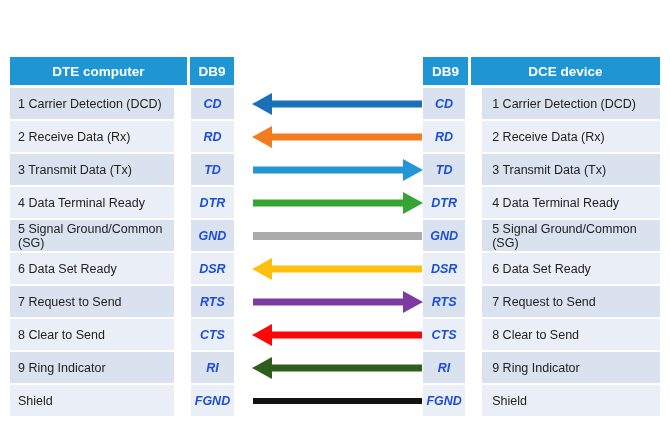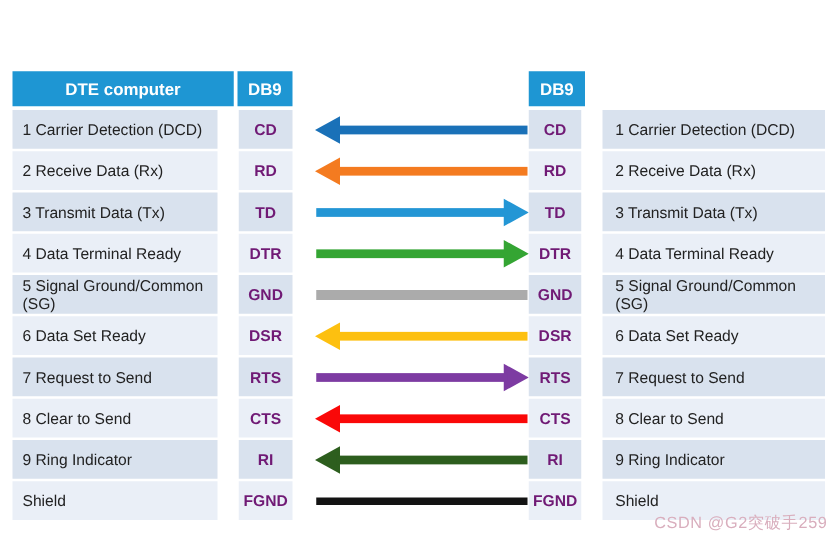--- a/index.html
+++ b/index.html
@@ -18,21 +18,21 @@
 
   .thead { display:flex; column-gap:3px; height:28px; }
   .hcell {
     display:flex; align-items:center; justify-content:center;
     color:#fff; font-weight:bold; font-size:13.5px;
   }
   .trow { display:flex; column-gap:17px; height:31px; margin-top:2px; }
   .trow:first-child { margin-top:3px; }
   .cell { display:flex; align-items:center; font-size:12.5px; color:#222; }
   .cell.desc { padding-left:8px; }
-  .cell.pin  { justify-content:center; font-weight:bold; color:#701a75; }
+  .cell.pin  { justify-content:center; font-weight:bold; color:#1d4ed8;font-style:italic; }
 
   .left-table  .desc { width:181px; } 
   .left-table  .pin  { width:50px; }
   .right-table .pin  { width:45px; }
   .right-table .desc { width:179px; padding-left:10px; }
 
   .mid-spacer { height:28px; }
   .arrow-row { position:relative; height:31px; margin-top:2px; }
   .arrow-row:first-of-type { margin-top:3px; }
   .shaft { position:absolute; top:50%; transform:translateY(-50%); height:7px; }
@@ -138,20 +138,21 @@
         </div>
         <div class="arrow-row">
           <div class="shaft" style="background: rgb(19, 19, 19); height: 6px; left: 1px; right: 1px;"></div>
         </div>
       </div>
   </div>
 
   <div class="table right-table">
     <div class="thead">
       <div class="hcell pin-h" style="width: 45px; background: rgb(30, 150, 211); color: rgb(255, 255, 255);">DB9</div>
+      <div class="hcell desc-h" style="width: 189px; background: rgb(30, 150, 211); color: rgb(255, 255, 255);">DCE device</div>
     </div>
     <div>
         <div class="trow">
           <div class="cell pin" style="background: rgb(217, 226, 238);">CD</div>
           <div class="cell desc" style="background: rgb(217, 226, 238);">1 Carrier Detection (DCD)</div>
         </div>
         <div class="trow">
           <div class="cell pin" style="background: rgb(234, 239, 247);">RD</div>
           <div class="cell desc" style="background: rgb(234, 239, 247);">2 Receive Data (Rx)</div>
         </div>
@@ -183,14 +184,13 @@
           <div class="cell pin" style="background: rgb(217, 226, 238);">RI</div>
           <div class="cell desc" style="background: rgb(217, 226, 238);">9 Ring Indicator</div>
         </div>
         <div class="trow">
           <div class="cell pin" style="background: rgb(234, 239, 247);">FGND</div>
           <div class="cell desc" style="background: rgb(234, 239, 247);">Shield</div>
         </div>
       </div>
   </div>
 
-  <div class="watermark">CSDN @G2突破手259</div>
 </div>
 
 </body></html>

